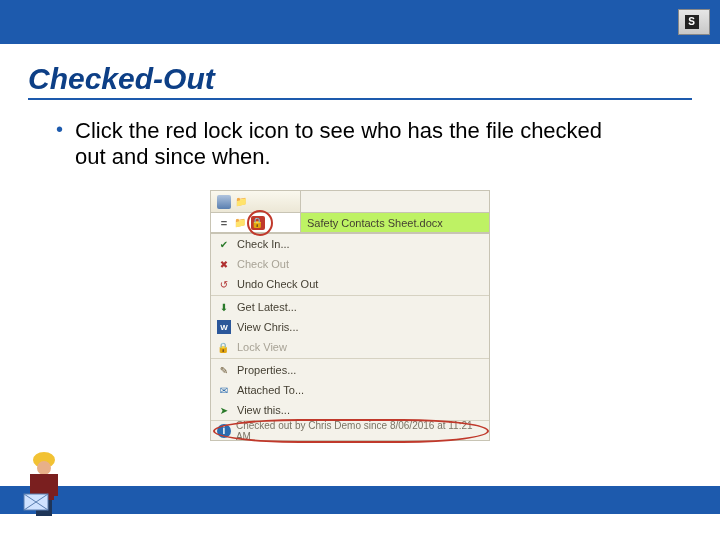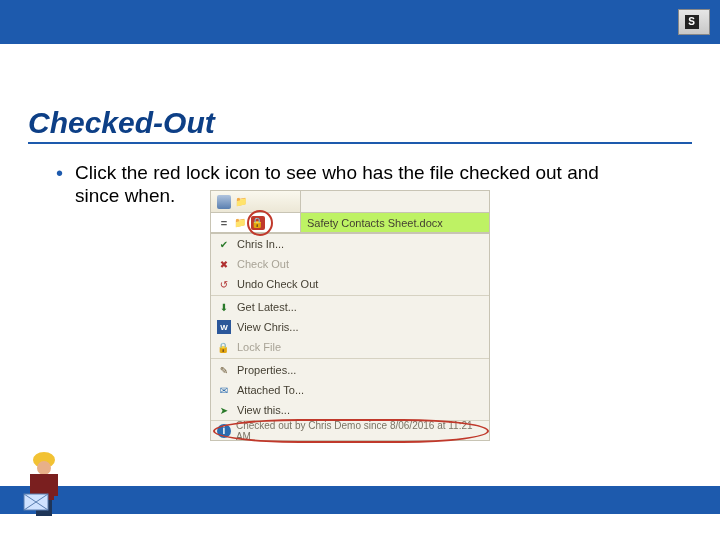--- a/index.html
+++ b/index.html
@@ -45,21 +45,20 @@
   }
   .logo-sub {
     font-size: 6px;
     letter-spacing: 2px;
     color: #444;
     display: block;
     line-height: 6px;
   }
   .content {
     padding: 18px 28px 0 28px;
-    margin-top: 44px;
   }
   .slide-title {
     color: #0d3f86;
     border-bottom: 2px solid #1d5aad;
     font-size: 30px;
     font-weight: bold;
     font-style: italic;
     padding-bottom: 2px;
     margin-bottom: 18px;
   }
@@ -68,21 +67,21 @@
     align-items: flex-start;
     margin-left: 28px;
   }
   .bullet-dot {
     color: #1d5aad;
     font-size: 20px;
     line-height: 22px;
     margin-right: 12px;
   }
   .bullet-text {
-    font-size: 19px;
+    font-size: 22px;
     color: #000;
     line-height: 1.2;
     max-width: 560px;
   }
   .screenshot {
     position: absolute;
     left: 210px;
     top: 190px;
     width: 280px;
     background: #f4f2ea;
@@ -239,42 +238,42 @@
       <span class="mini-icon lock-red">🔒</span>
     </div>
     <div class="ss-file-right">Safety Contacts Sheet.docx</div>
   </div>
 
   <div class="red-circle" style="left:36px; top:19px; width:26px; height:26px;"></div>
 
   <div class="menu-group">
     <div class="menu-item">
       <span class="mini-icon check">✔</span>
-      <span>Chris In...</span>
+      <span>Check In...</span>
     </div>
     <div class="menu-item disabled">
       <span class="mini-icon cross">✖</span>
       <span>Check Out</span>
     </div>
     <div class="menu-item">
       <span class="mini-icon cross">↺</span>
       <span>Undo Check Out</span>
     </div>
     <div class="menu-divider"></div>
     <div class="menu-item">
       <span class="mini-icon check">⬇</span>
       <span>Get Latest...</span>
     </div>
     <div class="menu-item">
       <span class="mini-icon doc-blue">W</span>
       <span>View Chris...</span>
     </div>
     <div class="menu-item disabled">
       <span class="mini-icon lock-grey">🔒</span>
-      <span>Lock File</span>
+      <span>Lock View</span>
     </div>
     <div class="menu-divider"></div>
     <div class="menu-item">
       <span class="mini-icon prop">✎</span>
       <span>Properties...</span>
     </div>
     <div class="menu-item">
       <span class="mini-icon attach">✉</span>
       <span>Attached To...</span>
     </div>

